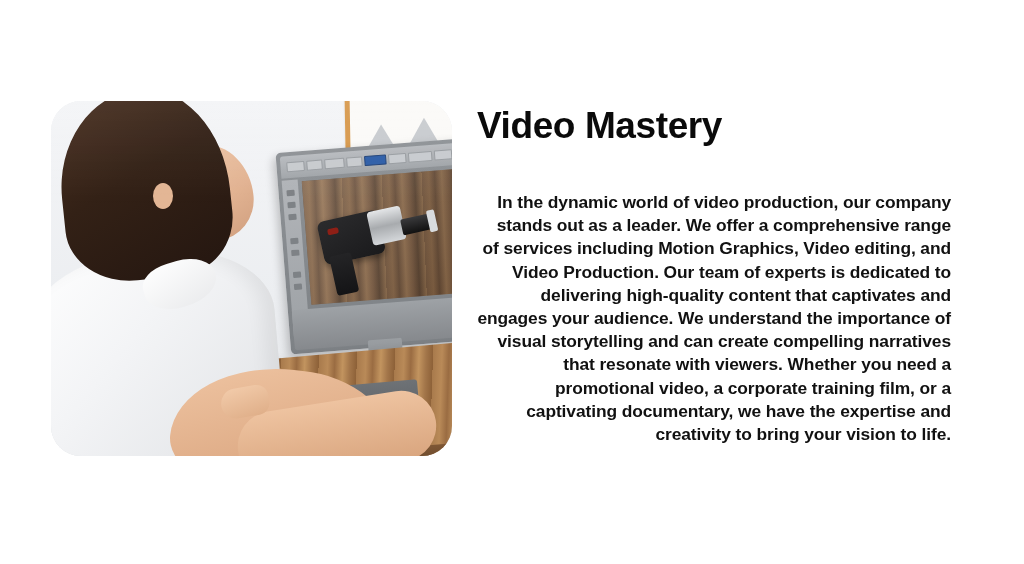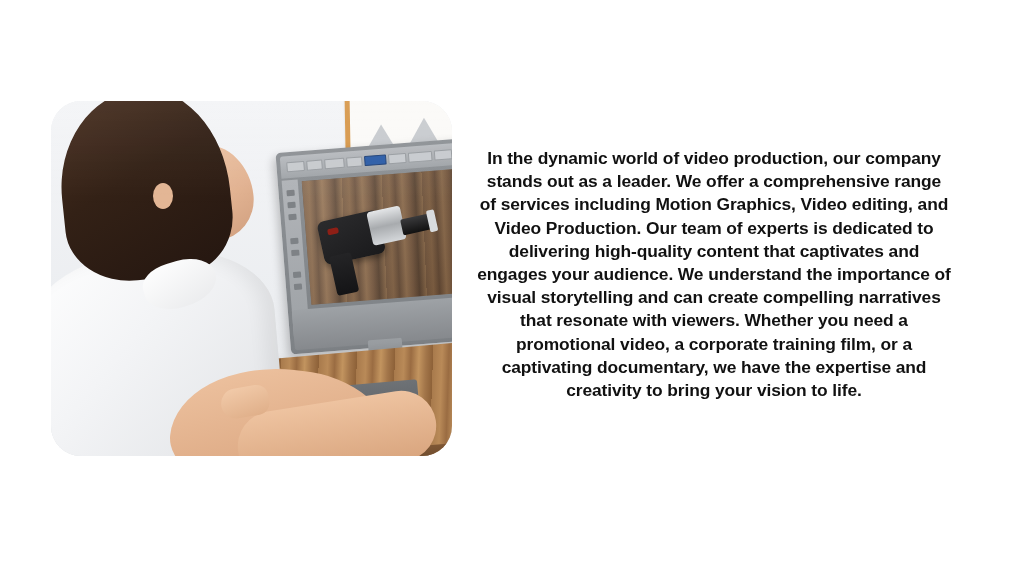--- a/index.html
+++ b/index.html
@@ -446,21 +446,21 @@
   }
   .body-text {
     margin: 0;
     padding-top: 43px;
     font-family: "Liberation Sans", sans-serif;
     font-weight: bold;
     font-size: 17.4px;
     line-height: 23.2px;
     letter-spacing: -0.1px;
     color: #111111;
-    text-align: center;
+    text-align: right;
   }
 </style>
 </head>
 <body>
 
 <div class="slide">
 
   <div class="photo-frame">
     <div class="photo">
 
@@ -517,16 +517,17 @@
       <div class="hair"></div>
       <div class="arm"></div>
       <div class="forearm"></div>
       <div class="hand"></div>
 
       <div class="photo-soft"></div>
     </div>
   </div>
 
   <div class="content">
+    <h1 class="title">Video Mastery</h1>
     <p class="body-text">In the dynamic world of video production, our company stands out as a leader. We offer a comprehensive range of services including Motion Graphics, Video editing, and Video Production. Our team of experts is dedicated to delivering high-quality content that captivates and engages your audience. We understand the importance of visual storytelling and can create compelling narratives that resonate with viewers. Whether you need a promotional video, a corporate training film, or a captivating documentary, we have the expertise and creativity to bring your vision to life.</p>
   </div>
 
 </div>
 
 </body></html>

